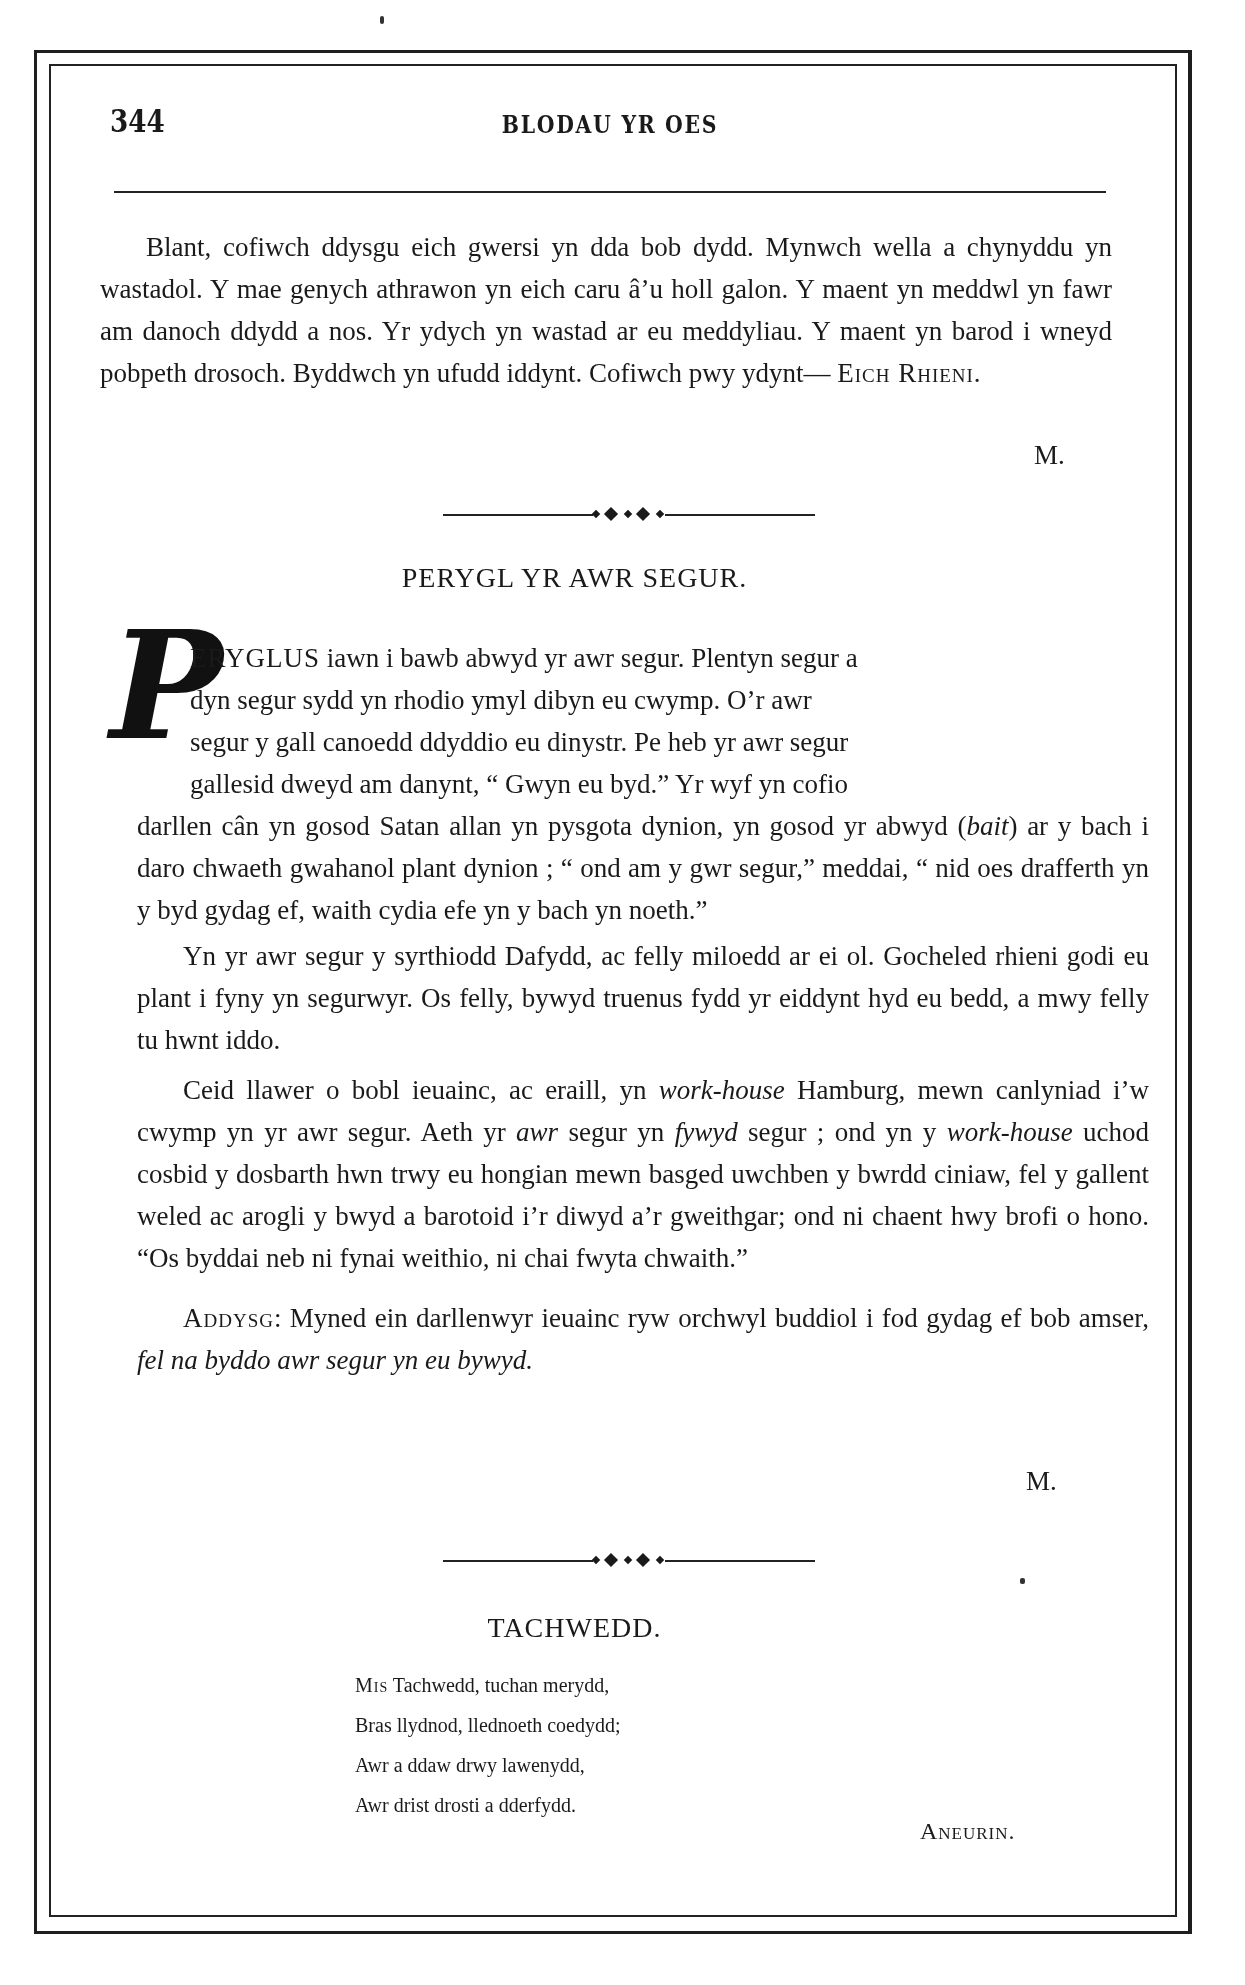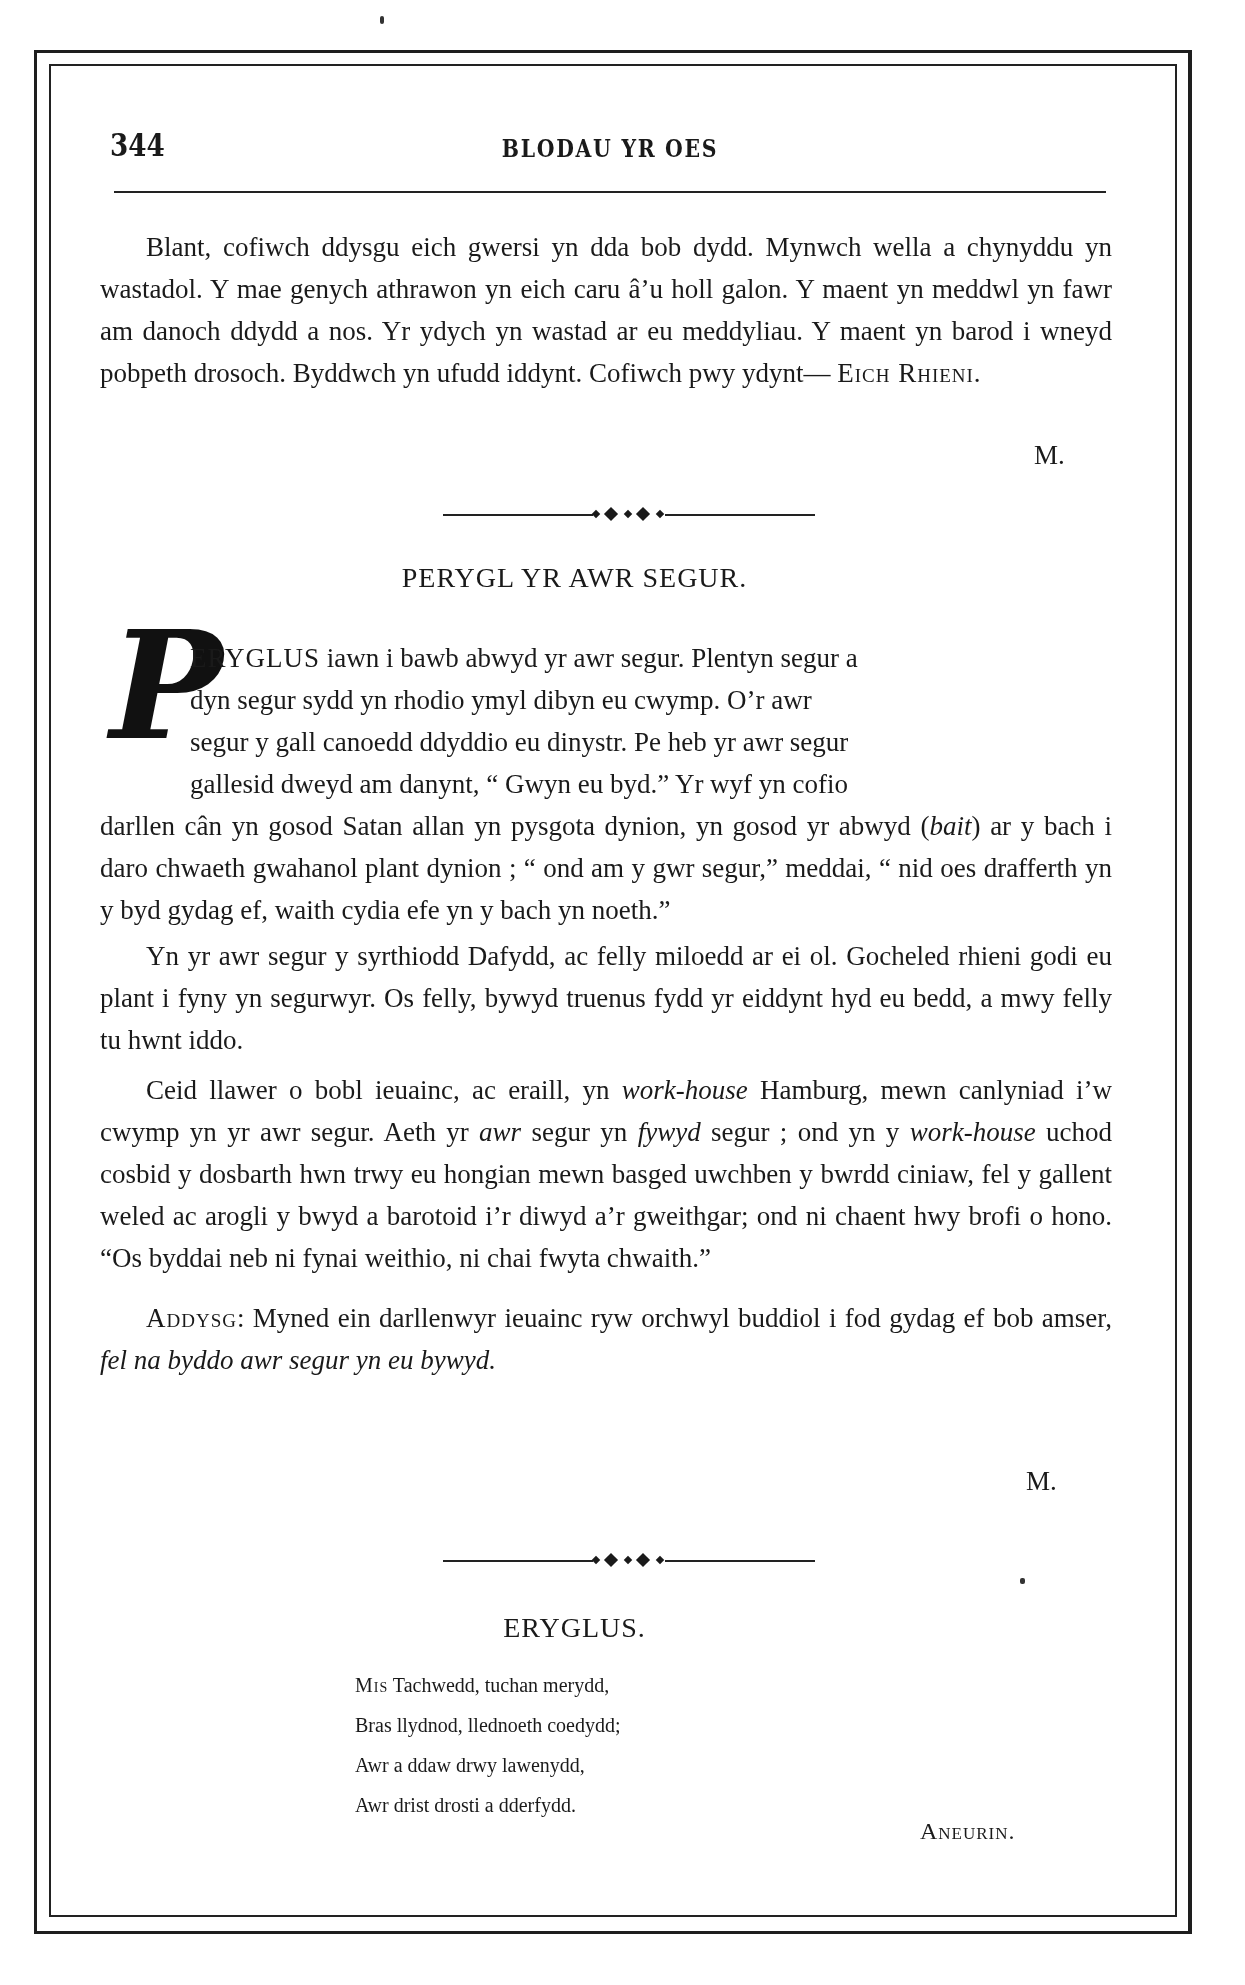--- a/index.html
+++ b/index.html
@@ -2,21 +2,21 @@
 <html><head>
 <meta charset="utf-8">
 <style>
   html, body { margin: 0; padding: 0; background: #ffffff; }
   body { width: 1245px; height: 1985px; position: relative; overflow: hidden;
          font-family: "Liberation Serif", "DejaVu Serif", serif; color: #1a1a1a; }
   .frame-outer { position: absolute; left: 34px; top: 50px; width: 1158px; height: 1884px;
                  border: 3px solid #1e1e1e; border-right-width: 4px; box-sizing: border-box; }
   .frame-inner { position: absolute; left: 49px; top: 64px; width: 1128px; height: 1853px;
                  border: 2px solid #222; box-sizing: border-box; }
-  .running-head { position: absolute; left: 110px; top: 102px; width: 1000px; height: 50px; margin-top: 24px; }
+  .running-head { position: absolute; left: 110px; top: 102px; width: 1000px; height: 50px; }
   .page-num { position: absolute; left: 0; top: 0; font-size: 32px; font-weight: bold; letter-spacing: 0px;
               font-family: "DejaVu Serif", serif; transform: scaleX(0.82); transform-origin: left top; }
   .running-title { position: absolute; left: 0; right: 0; top: 8px; text-align: center; font-size: 24px;
                    font-weight: bold; letter-spacing: 2px; font-family: "DejaVu Serif", serif;
                    transform: scaleX(0.85); }
   .head-rule { position: absolute; left: 114px; top: 191px; width: 992px; height: 0;
                border-top: 2px solid #222; }
   .text { position: absolute; left: 100px; width: 1012px; font-size: 27px; line-height: 42px;
           text-align: justify; }
   .para { margin: 0; text-indent: 46px; }
@@ -74,40 +74,40 @@
 
 <div class="dropcap">
   <span class="dropcap-letter">P</span>
 </div>
 <div class="text" style="top:637px;left:190px;width:922px;">
   <div><span style="letter-spacing:1px;">ERYGLUS</span> <span>iawn i bawb abwyd yr awr segur. Plentyn segur a</span></div>
   <div><span>dyn segur sydd yn rhodio ymyl dibyn eu cwymp. O’r awr</span></div>
   <div><span>segur y gall canoedd ddyddio eu dinystr. Pe heb yr awr segur</span></div>
   <div><span>gallesid dweyd am danynt, “ Gwyn eu byd.” Yr wyf yn cofio</span></div>
 </div>
-<div class="text" style="top:805px;">
+<div class="text" style="top:805px;margin-left:37px;">
   <p class="para noindent"><span>darllen cân yn gosod Satan allan yn pysgota dynion, yn gosod yr abwyd (</span><i>bait</i><span>) ar y bach i daro chwaeth gwahanol plant dynion ; “ ond am y gwr segur,” meddai, “ nid oes drafferth yn y byd gydag ef, waith cydia efe yn y bach yn noeth.”</span></p>
   <p class="para" style="margin-top:4px;">Yn yr awr segur y syrthiodd Dafydd, ac felly miloedd ar ei ol. Gocheled rhieni godi eu plant i fyny yn segurwyr. Os felly, bywyd truenus fydd yr eiddynt hyd eu bedd, a mwy felly tu hwnt iddo.</p>
   <p class="para" style="margin-top:8px;"><span>Ceid llawer o bobl ieuainc, ac eraill, yn </span><i>work-house</i><span> Hamburg, mewn canlyniad i’w cwymp yn yr awr segur. Aeth yr </span><i>awr</i><span> segur yn </span><i>fywyd</i><span> segur ; ond yn y </span><i>work-house</i><span> uchod cosbid y dosbarth hwn trwy eu hongian mewn basged uwchben y bwrdd ciniaw, fel y gallent weled ac arogli y bwyd a barotoid i’r diwyd a’r gweithgar; ond ni chaent hwy brofi o hono. “Os byddai neb ni fynai weithio, ni chai fwyta chwaith.”</span></p>
   <p class="para" style="margin-top:18px;"><span class="sc">Addysg</span><span>: Myned ein darllenwyr ieuainc ryw orchwyl buddiol i fod gydag ef bob amser, </span><i>fel na byddo awr segur yn eu bywyd.</i></p>
 </div>
 <div class="sig" style="left:1026px;top:1466px;">M.</div>
 
 <div class="ornament" style="top:1554px;">
   <div class="line" style="left:0;width:150px;"></div>
   <div class="diamond small" style="left:150px;"></div>
   <div class="diamond" style="left:163px;"></div>
   <div class="diamond small" style="left:182px;"></div>
   <div class="diamond" style="left:195px;"></div>
   <div class="diamond small" style="left:214px;"></div>
   <div class="line" style="left:222px;width:150px;"></div>
 </div>
 <div class="speck" style="left:1020px;top:1578px;width:5px;height:6px;"></div>
 
-<div class="section-title" style="top:1612px;">ERYGLUS.</div>
+<div class="section-title" style="top:1612px;">TACHWEDD.</div>
 
 <div class="poem">
   <div class="line"><span class="sc">Mis</span><span> Tachwedd, tuchan merydd,</span></div>
   <div class="line">Bras llydnod, llednoeth coedydd;</div>
   <div class="line">Awr a ddaw drwy lawenydd,</div>
   <div class="line">Awr drist drosti a dderfydd.</div>
 </div>
 <div class="poem-author">Aneurin.</div>
 
 </body></html>

